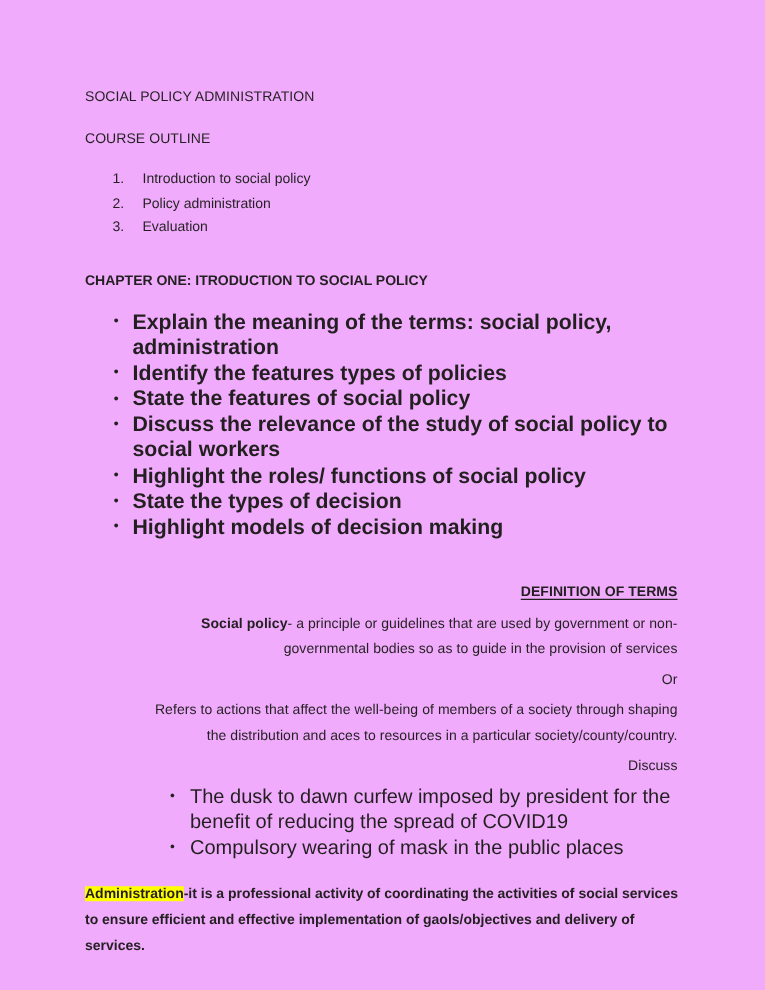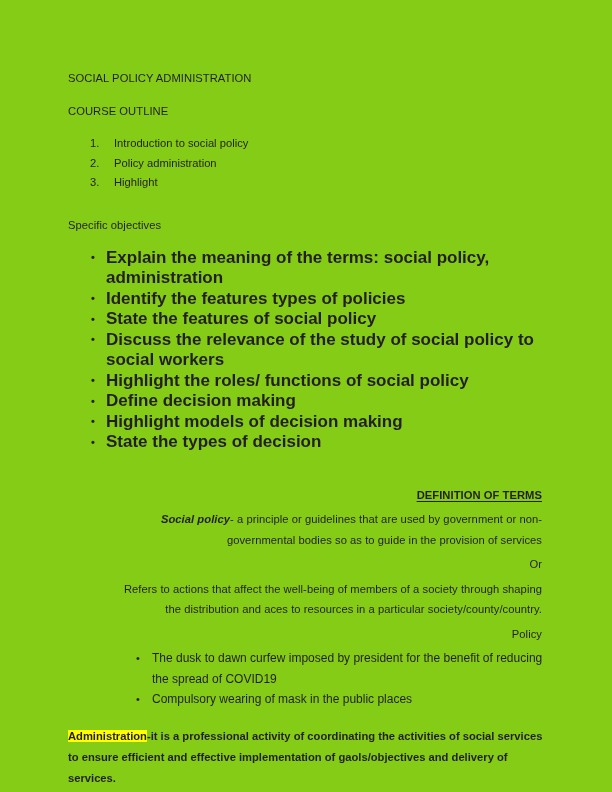--- a/index.html
+++ b/index.html
@@ -4,21 +4,21 @@
 <style>
   html, body {
     margin: 0;
     padding: 0;
     background: #ffffff;
   }
   .page {
     position: relative;
     width: 612px;
     height: 792px;
-    background: #84cc16;
+    background: #f0abfc;
     font-family: "Liberation Sans", sans-serif;
     color: #231f20;
     overflow: hidden;
     box-sizing: border-box;
   }
   .doc-body {
     position: absolute;
     left: 68px;
     top: 68px;
     width: 478px;
@@ -87,31 +87,31 @@
   .indent-block .para {
     line-height: 20.5px;
     margin: 4px;
     text-align: right;
   }
   .u-bold {
     font-weight: bold;
     text-decoration: underline;
     text-underline-offset: 1.5px;
   }
-  .b { font-weight: bold; font-style: italic; }
+  .b { font-weight: bold; }
 
   
   .sub-bullet-list {
     margin: 0;
     padding: 0;
     list-style: none;
   }
   .sub-bullet-list li {
     position: relative;
-    font-size: 12px;
+    font-size: 16px;
     line-height: 20.5px;
     padding-left: 46px;
     margin: 0;
   }
   .sub-bullet-list li::before {
     content: "\2022";
     position: absolute;
     left: 30px;
     top: -0.5px;
     font-size: 11px;
@@ -139,52 +139,51 @@
       <li>
         <span class="num">1.</span>
         <span>Introduction to social policy</span>
       </li>
       <li>
         <span class="num">2.</span>
         <span>Policy administration</span>
       </li>
       <li>
         <span class="num">3.</span>
-        <span>Highlight</span>
+        <span>Evaluation</span>
       </li>
     </ol>
 
     <div class="spacer-10"></div>
 
+    <p class="heading-bold">CHAPTER ONE: ITRODUCTION TO SOCIAL POLICY</p>
 
-    <p class="para">Specific objectives</p>
 
     <ul class="bullet-list">
       <li>Explain the meaning of the terms: social policy, administration</li>
       <li>Identify the features types of policies</li>
       <li>State the features of social policy</li>
       <li>Discuss the relevance of the study of social policy to social workers</li>
       <li>Highlight the roles/ functions of social policy</li>
-      <li>Define decision making</li>
+      <li>State the types of decision</li>
       <li>Highlight models of decision making</li>
-      <li>State the types of decision</li>
     </ul>
 
     <div class="spacer-16"></div>
 
     <div class="indent-block">
       <p class="para">
         <span class="u-bold">DEFINITION OF TERMS</span>
       </p>
       <p class="para">
         <span class="b">Social policy</span><span>- a principle or guidelines that are used by government or non-governmental bodies so as to guide in the provision of services</span>
       </p>
       <p class="para">Or</p>
       <p class="para">Refers to actions that affect the well-being of members of a society through shaping the distribution and aces to resources in a particular society/county/country.</p>
-      <p class="para">Policy</p>
+      <p class="para">Discuss</p>
       <ul class="sub-bullet-list">
         <li>The dusk to dawn curfew imposed by president for the benefit of reducing the spread of COVID19</li>
         <li>Compulsory wearing of mask in the public places</li>
       </ul>
     </div>
 
     <div class="spacer-16"></div>
 
     <p class="heading-bold"><span class="hl">Administration</span><span>-it is a professional activity of coordinating the activities of social services to ensure efficient and effective implementation of gaols/objectives and delivery of services.</span></p>
 

